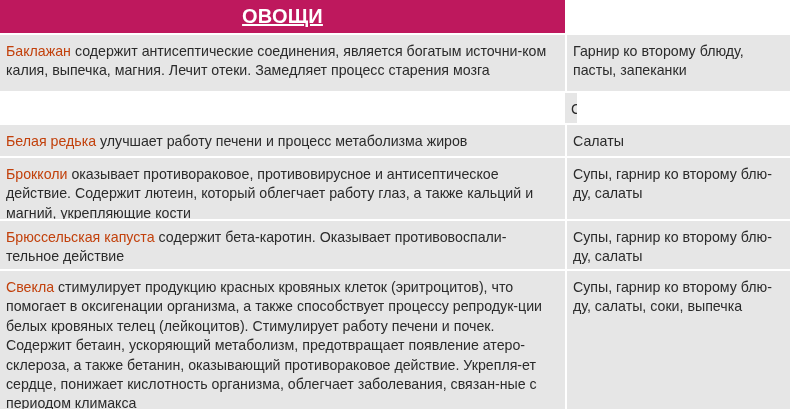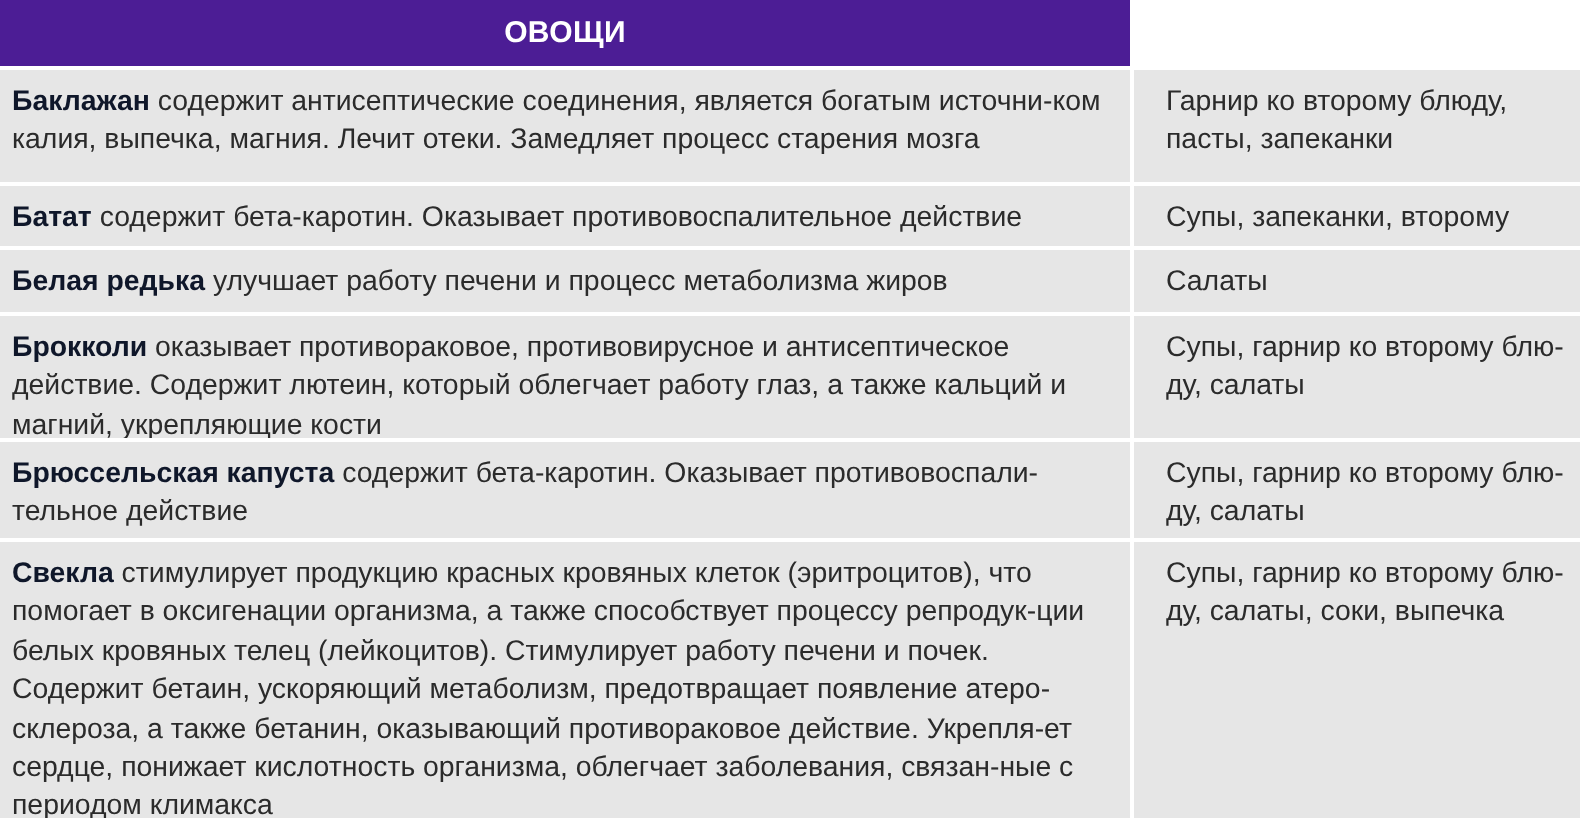--- a/index.html
+++ b/index.html
@@ -1,39 +1,38 @@
 <!DOCTYPE html>
 <html><head>
   <meta charset="utf-8">
   <style>
     html, body { margin: 0; padding: 0; }
     body { width: 790px; height: 409px; background: #e6e6e6; overflow: hidden; font-family: "Liberation Sans", sans-serif; }
     .table { width: 790px; height: 409px; display: grid; grid-template-columns: 565px 2px 223px; grid-template-rows: 33px 2px 56px 2px 30px 2px 31px 2px 61px 2px 48px 2px 138px; background: #ffffff; }
-    .hcell { background: #4c1d95; color: #ffffff; font-weight: bold; font-size: 15px; display: flex; align-items: center; justify-content: center; letter-spacing: 0.2px; }
+    .hcell { background: #be185d; color: #ffffff; font-weight: bold; font-size: 20px; display: flex; align-items: center; justify-content: center; letter-spacing: 0.2px; text-decoration: underline; }
     .cell { background: #e6e6e6; color: #2b2b2b; font-size: 14.2px; line-height: 19.4px; padding: 7px 6px 0 6px; box-sizing: border-box; overflow: hidden; }
-    .cell.right { padding-left: 16px; }
-    .name { font-weight: bold; color: #0f172a; }
+    .cell.right { padding-left: 6px; }
+    .name { font-weight: normal; color: #c2410c; }
     .vsep { background: #ffffff; }
     .hsep { background: #ffffff; grid-column: 1 / span 3; }
     .hhsep { background: #ffffff; }
   </style>
 </head>
 <body>
 
 <div class="table">
   <div class="hcell">ОВОЩИ</div>
   <div class="hhsep"></div>
   <div class="hsep"></div>
 
   <div class="cell"><span class="name">Баклажан</span><span> содержит антисептические соединения, является богатым источни-ком калия, выпечка, магния. Лечит отеки. Замедляет процесс старения мозга</span></div>
   <div class="vsep"></div>
   <div class="cell right">Гарнир ко второму блюду, пасты, запеканки</div>
   <div class="hsep"></div>
 
-  <div class="cell"><span class="name">Батат</span><span> содержит бета-каротин. Оказывает противовоспалительное действие</span></div>
   <div class="vsep"></div>
   <div class="cell right">Супы, запеканки, второму</div>
   <div class="hsep"></div>
 
   <div class="cell"><span class="name">Белая редька</span><span> улучшает работу печени и процесс метаболизма жиров</span></div>
   <div class="vsep"></div>
   <div class="cell right">Салаты</div>
   <div class="hsep"></div>
 
   <div class="cell"><span class="name">Брокколи</span><span> оказывает противораковое, противовирусное и антисептическое действие. Содержит лютеин, который облегчает работу глаз, а также кальций и магний, укрепляющие кости</span></div>

